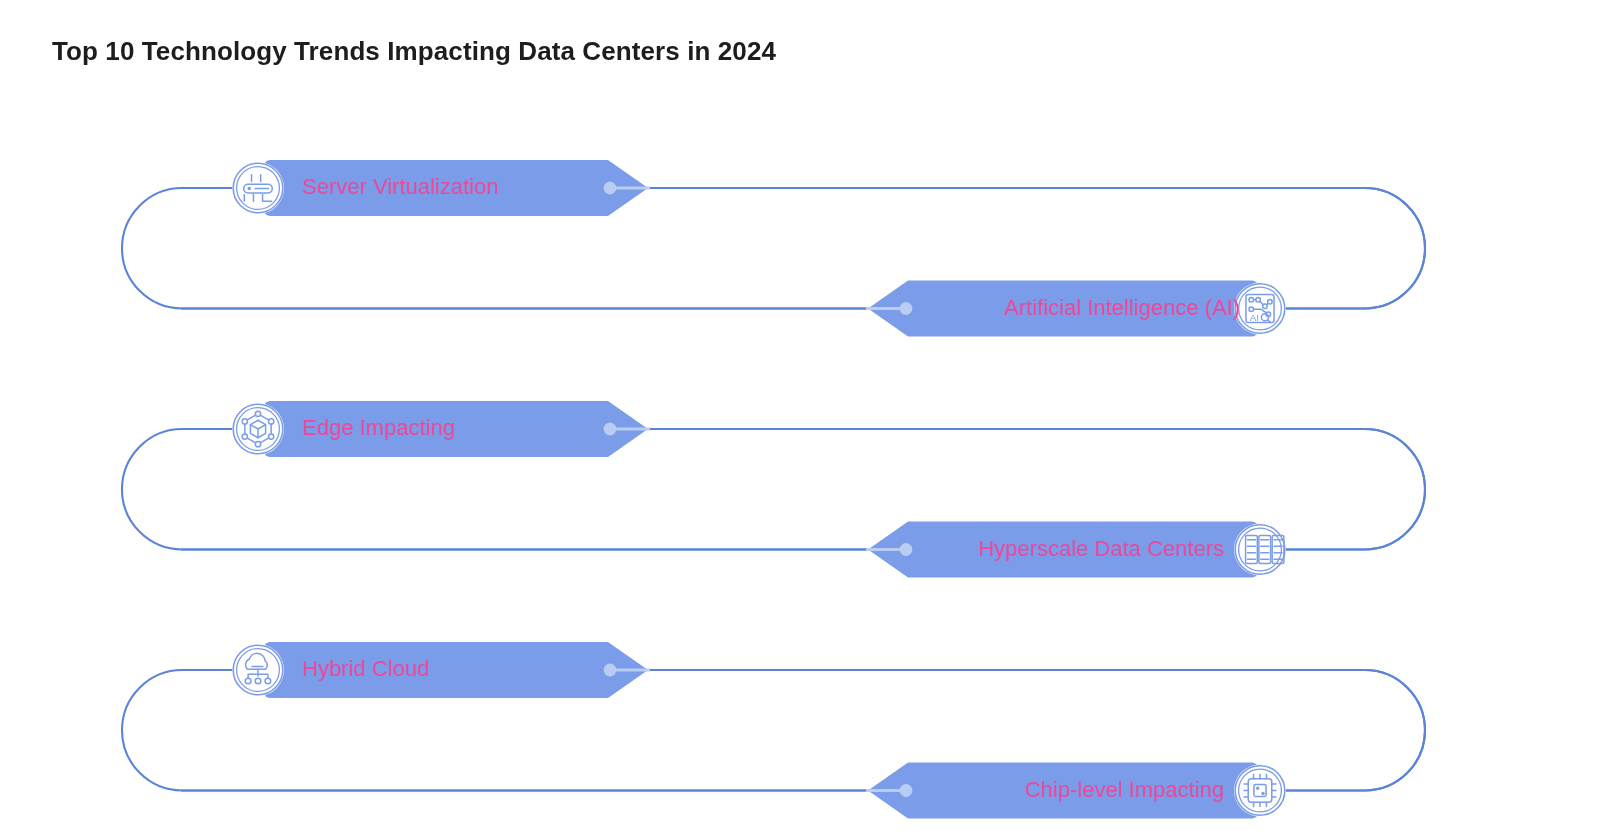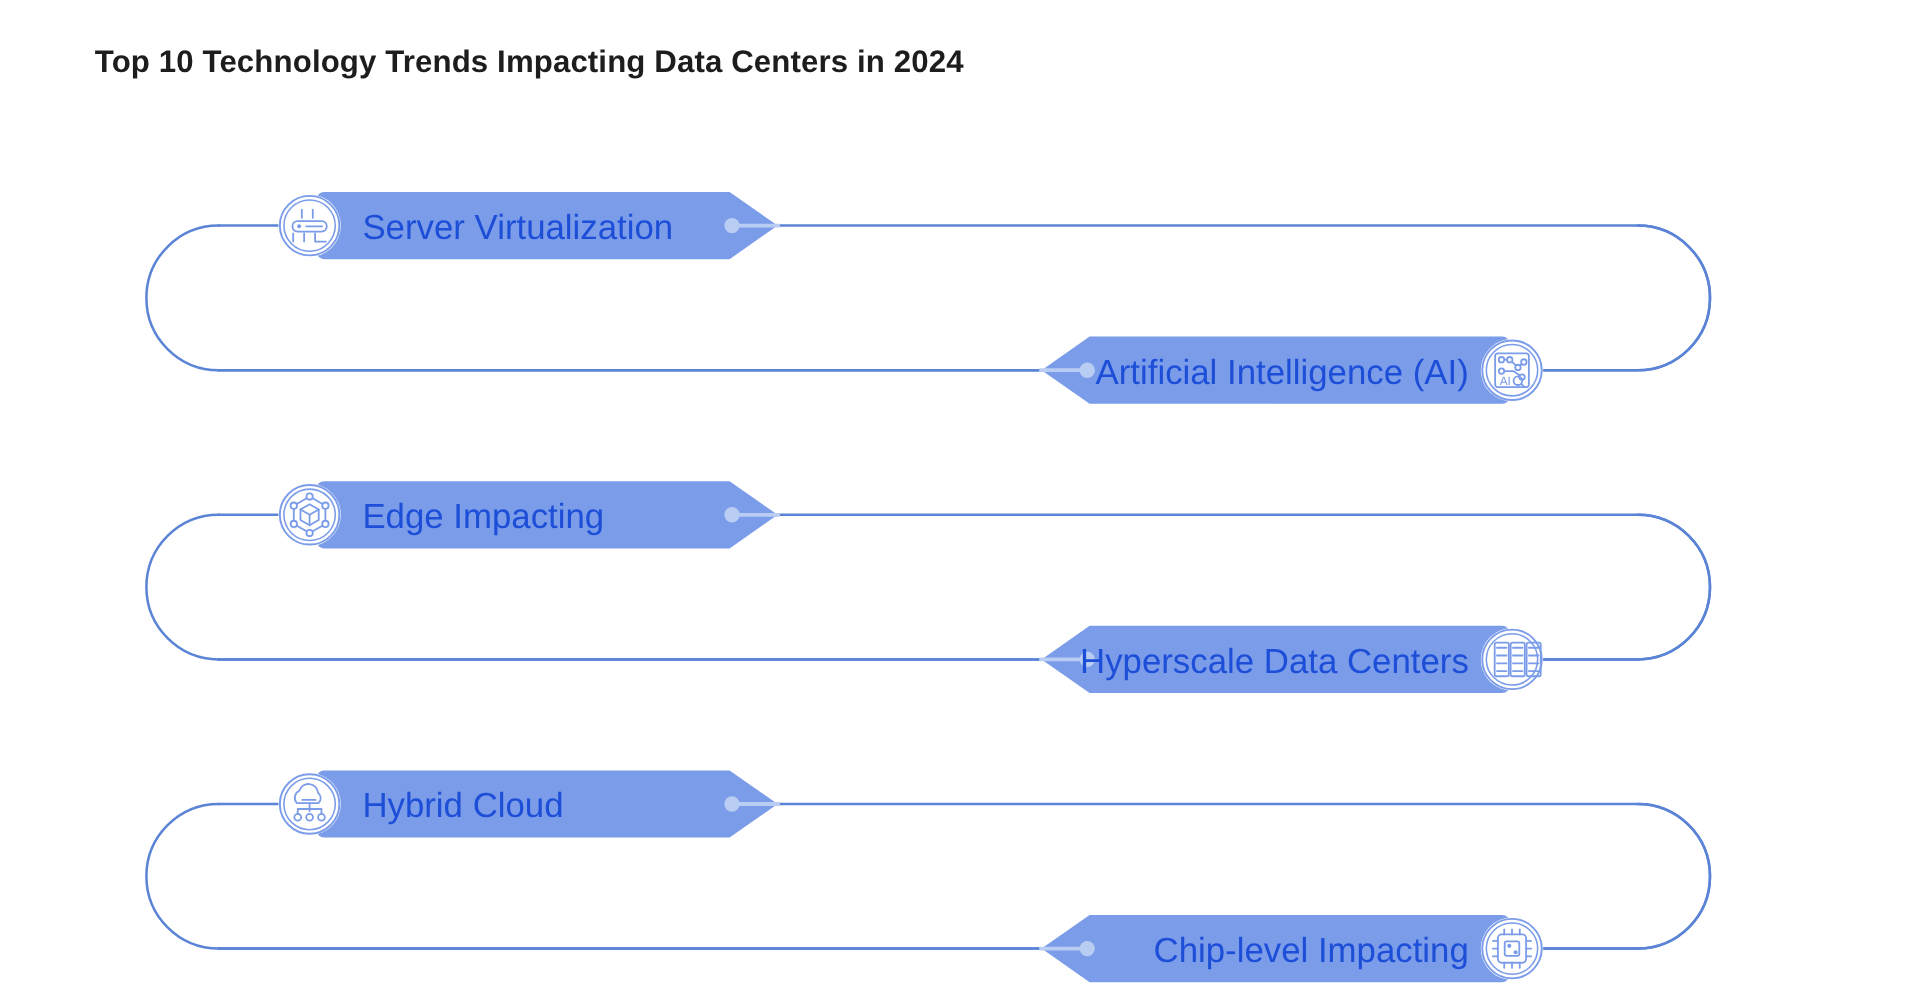--- a/index.html
+++ b/index.html
@@ -11,36 +11,35 @@
     position:relative;
   }
   #page-title{
     position:absolute;
     left:52px; top:36px;
     font-size:26px;
     font-weight:bold;
     color:#1d1d1d;
     letter-spacing:.1px;
     white-space:nowrap;
-    margin-left:27px;
   }
   #board{
     position:absolute;
     left:0; top:0;
     width:1600px; height:831px;
   }
   svg.layer{
     position:absolute; left:0; top:0;
     width:1600px; height:831px;
     overflow:visible;
   }
   .node-label{
     position:absolute;
-    color:#1d4ed8;
-    font-size:29px;
+    color:#ec4899;
+    font-size:22px;
     font-weight:400;
     white-space:nowrap;
     line-height:1;
   }
   .node-label.left{ text-align:left; }
   .node-label.right{ text-align:right; }
 </style>
 </head>
 <body>
 
@@ -305,19 +304,19 @@
             <path d="M 1247.84 1257.68 L 1251.64 1261.86 L 1247.08 1265.66"></path>
             <path d="M 1263.04 1263 c 8.36 6.08 7.9799999999999995 15.959999999999999 -0.76 20.9 c -8.739999999999998 -4.9399999999999995 -9.12 -14.819999999999999 0.76 -20.9 Z"></path>
             <line x1="1262.66" y1="1265.66" x2="1262.66" y2="1282.76"></line>
           </g>
         </g>
       </g>
   </svg>
 
   <div id="labels">
       <div class="node-label left" style="left: 302px; top: 176px;">Server Virtualization</div>
-      <div class="node-label right" style="left: 0px; width: 1224px; top: 296.5px;">Artificial Intelligence (AI)</div>
+      <div class="node-label right" style="left: 16px; width: 1224px; top: 296.5px;">Artificial Intelligence (AI)</div>
       <div class="node-label left" style="left: 302px; top: 417px;">Edge Impacting</div>
       <div class="node-label right" style="left: 0px; width: 1224px; top: 537.5px; text-align: right;">Hyperscale Data Centers</div>
       <div class="node-label left" style="left: 302px; top: 658px;">Hybrid Cloud</div>
       <div class="node-label right" style="left: 0px; width: 1224px; top: 778.5px;">Chip-level Impacting</div>
     </div>
 </div>
 
 </body></html>

